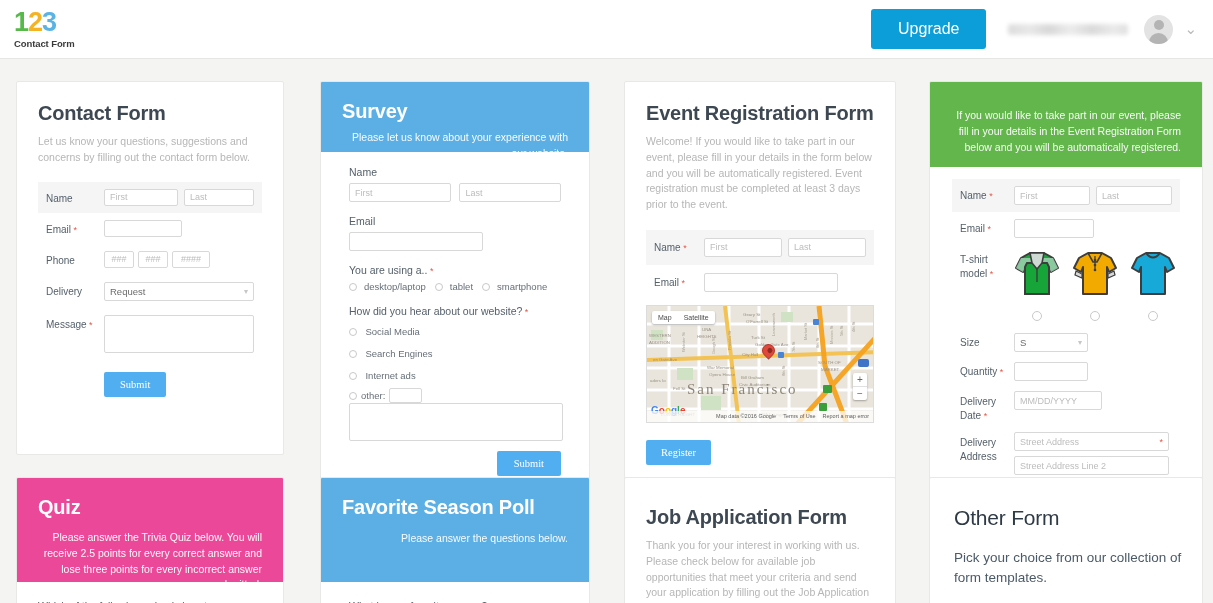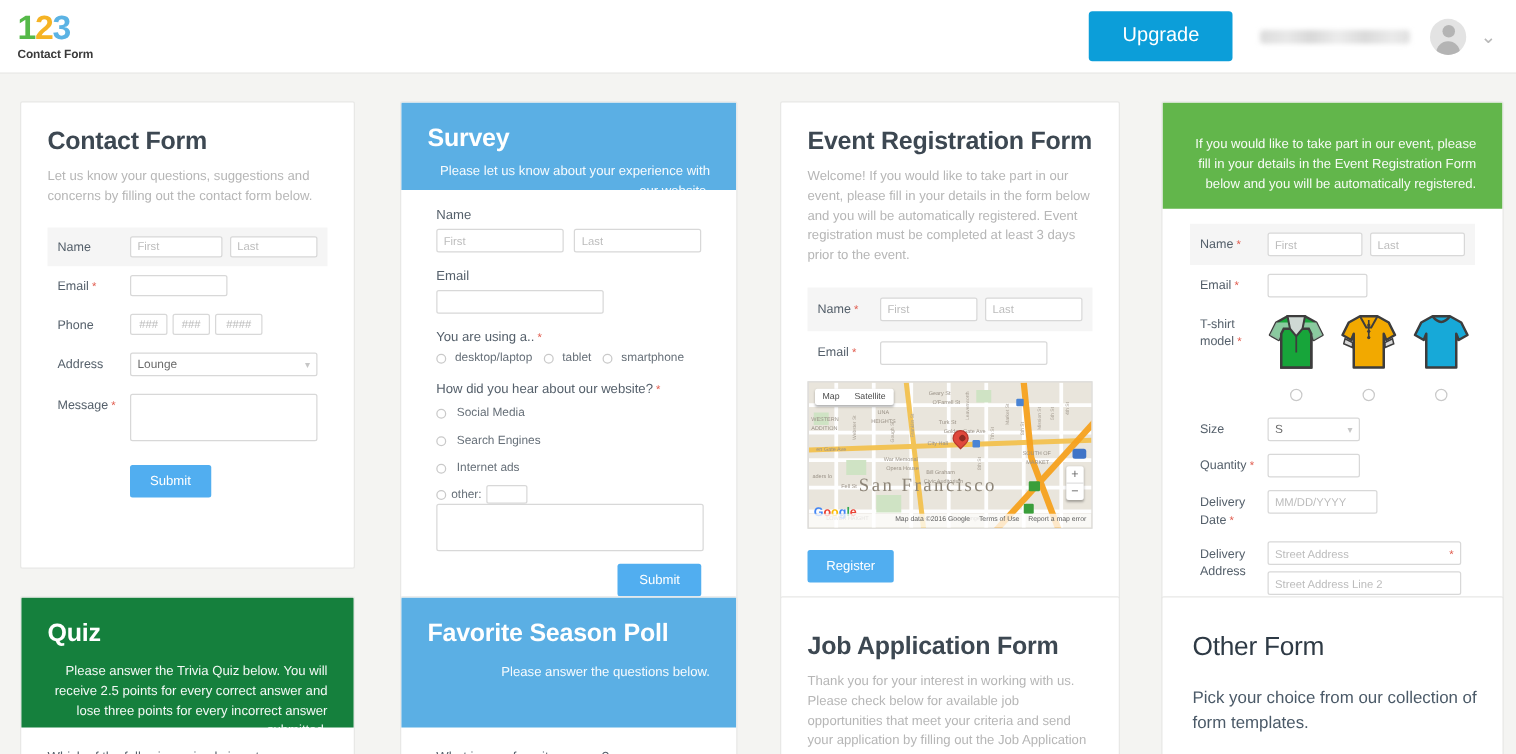--- a/index.html
+++ b/index.html
@@ -87,21 +87,21 @@
   .stacklabel { font-size: 10.5px; color: #55606b; margin-bottom: 5px; }
   .radio {
     display: inline-block; width: 8px; height: 8px; border-radius: 50%;
     border: 1px solid #c9c9c9; background: #fff; vertical-align: middle;
   }
   .radio.lg { width: 10px; height: 10px; }
   .rlabel { font-size: 9.5px; color: #666f78; margin-left: 4px; vertical-align: middle; }
 
   .btn {
     border: none; border-radius: 2px; color: #fff; font-size: 10.5px;
-    padding: 7px 16px; cursor: pointer; font-family: Liberation Sans, sans-serif;
+    padding: 7px 16px; cursor: pointer; font-family: Liberation Serif, serif;
   }
   .btn-blue { background: #51aef0; }
   .btn-green { background: #5cb85c; }
 
   
   .map { position: relative; width: 100%; height: 118px; border: 1px solid #dcdcdc;
          background: #e8e3d9; overflow: hidden; }
   .map-ctrl {
     position: absolute; top: 5px; left: 5px; display: flex;
     background: #fff; border-radius: 2px; box-shadow: 0 1px 2px rgba(0,0,0,.3);
@@ -180,23 +180,23 @@
         <div class="frow">
           <div class="flabel">Phone</div>
           <div class="inp" style="width:30px;justify-content:center">###</div>
           <div class="gap" style="width:4px"></div>
           <div class="inp" style="width:30px;justify-content:center">###</div>
           <div class="gap" style="width:4px"></div>
           <div class="inp" style="width:38px;justify-content:center">####</div>
         </div>
 
         <div class="frow">
-          <div class="flabel">Address</div>
+          <div class="flabel">Delivery</div>
           <div class="inp sel tall" style="width:158px">
-            <span class="cv">Lounge</span>
+            <span class="cv">Request</span>
             <span class="caret">▾</span>
           </div>
         </div>
 
         <div class="frow">
           <div class="flabel">
             <span>Message</span><span class="req">&nbsp;*</span>
           </div>
           <div class="ta" style="width:158px;height:38px"></div>
         </div>
@@ -484,21 +484,21 @@
         </div>
       </div>
 
       <div style="display:flex;justify-content:flex-end;margin-top:9px">
         <button class="btn btn-green" style="padding:7px 14px">Purchase</button>
       </div>
     </div>
   </div>
 
   <div class="card" style="left:16px; top:418px; width:268px; height:200px;">
-    <div class="card-hdr-color" style="background:#15803d;height:104px">
+    <div class="card-hdr-color" style="background:#ec4899;height:104px">
       <div class="card-title white">Quiz</div>
       <div class="card-desc white" style="margin-top:11px">Please answer the Trivia Quiz below. You will receive 2.5 points for every correct answer and lose three points for every incorrect answer submitted.</div>
     </div>
     <div style="padding:18px 21px">
       <div style="font-size:10.5px;color:#55606b">Which of the following animals is not a mammal?</div>
     </div>
   </div>
 
   <div class="card" style="left:320px; top:418px; width:270px; height:200px;">
     <div class="card-hdr-color" style="background:#5bafe4;height:104px">

